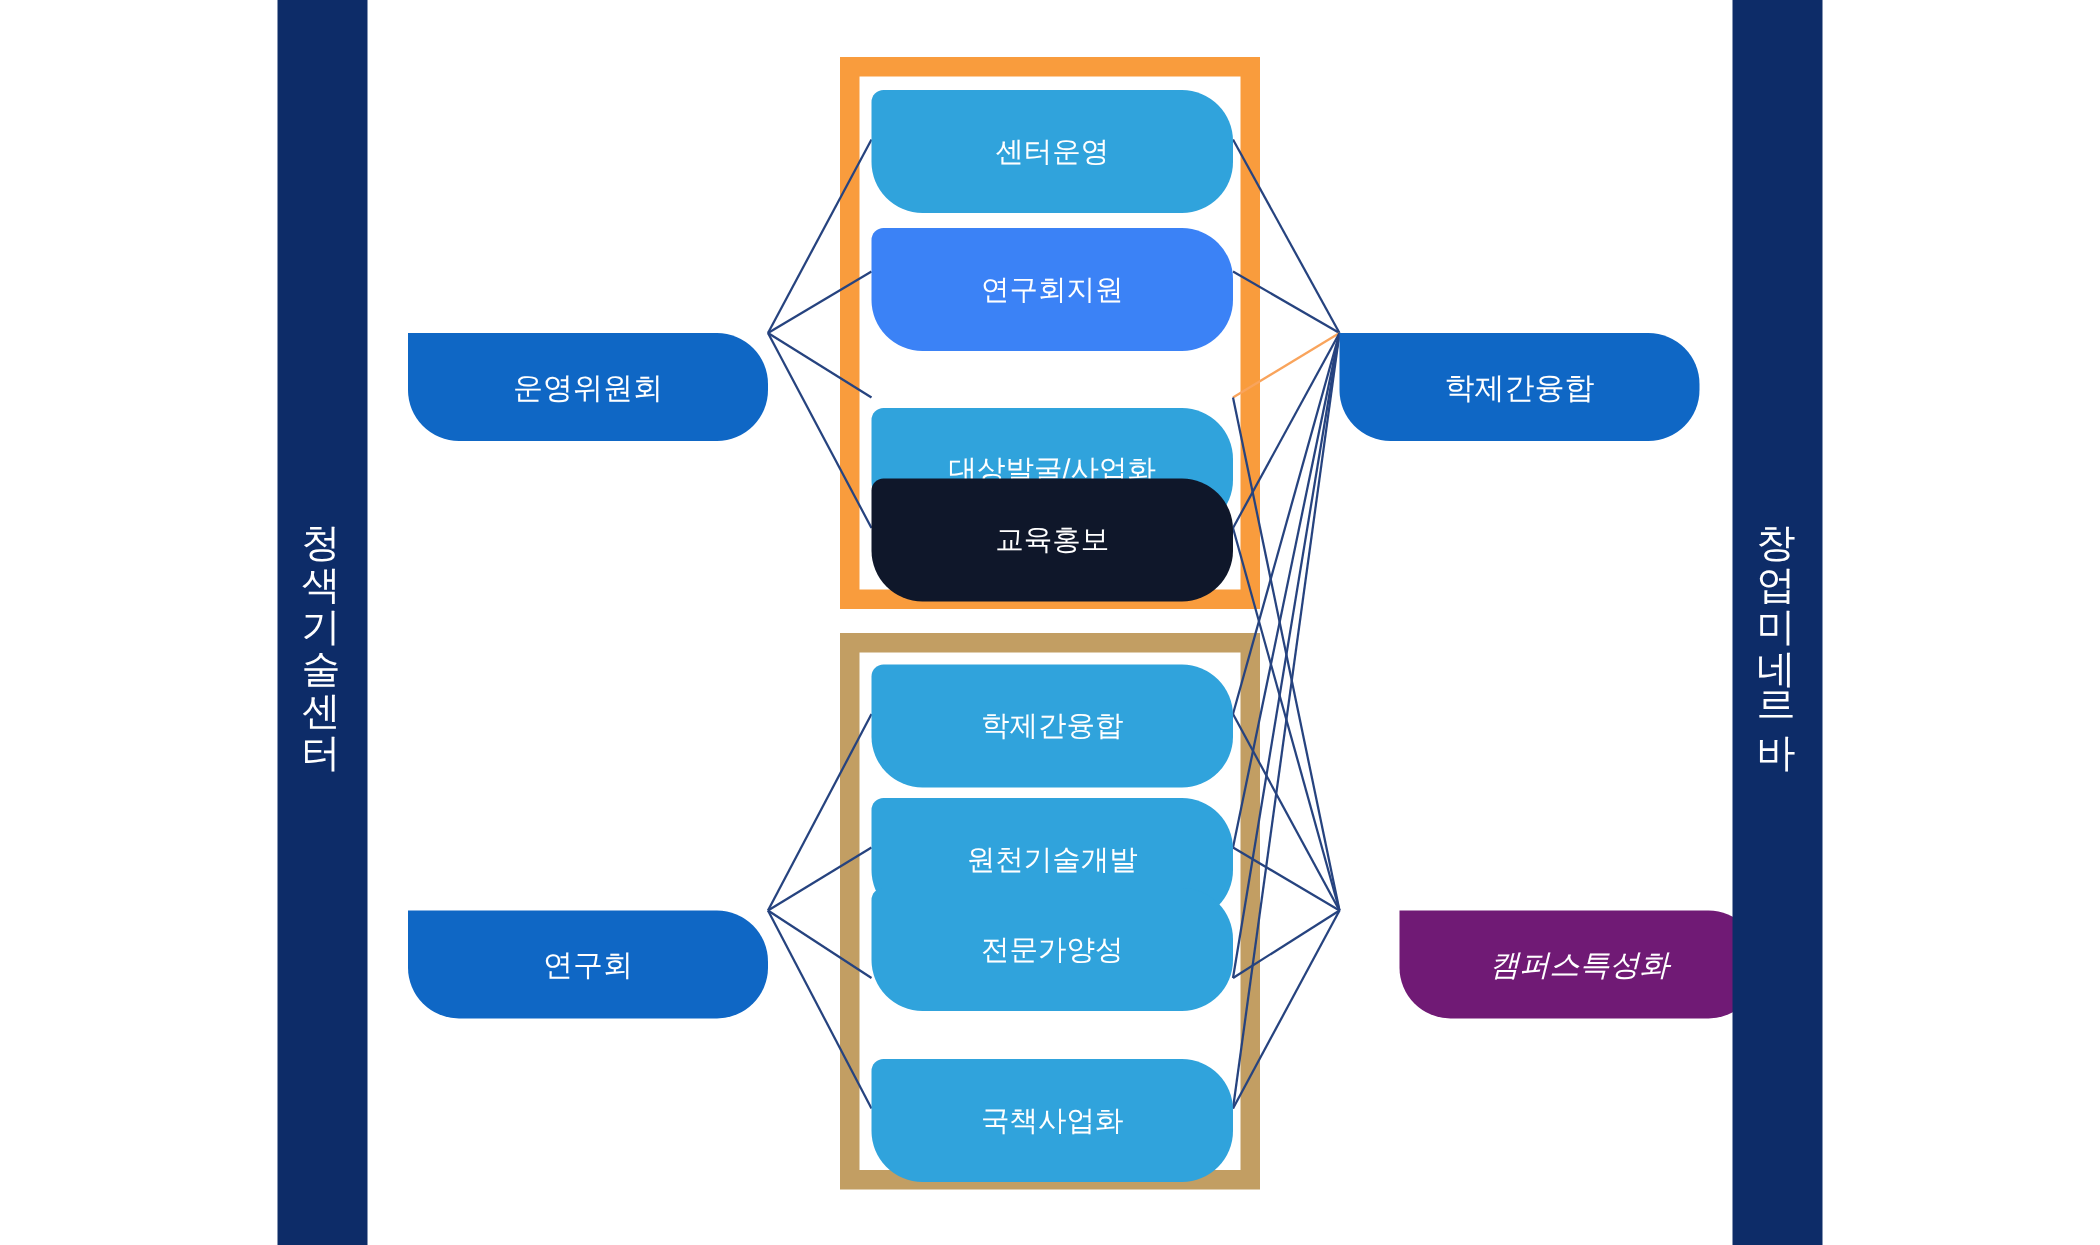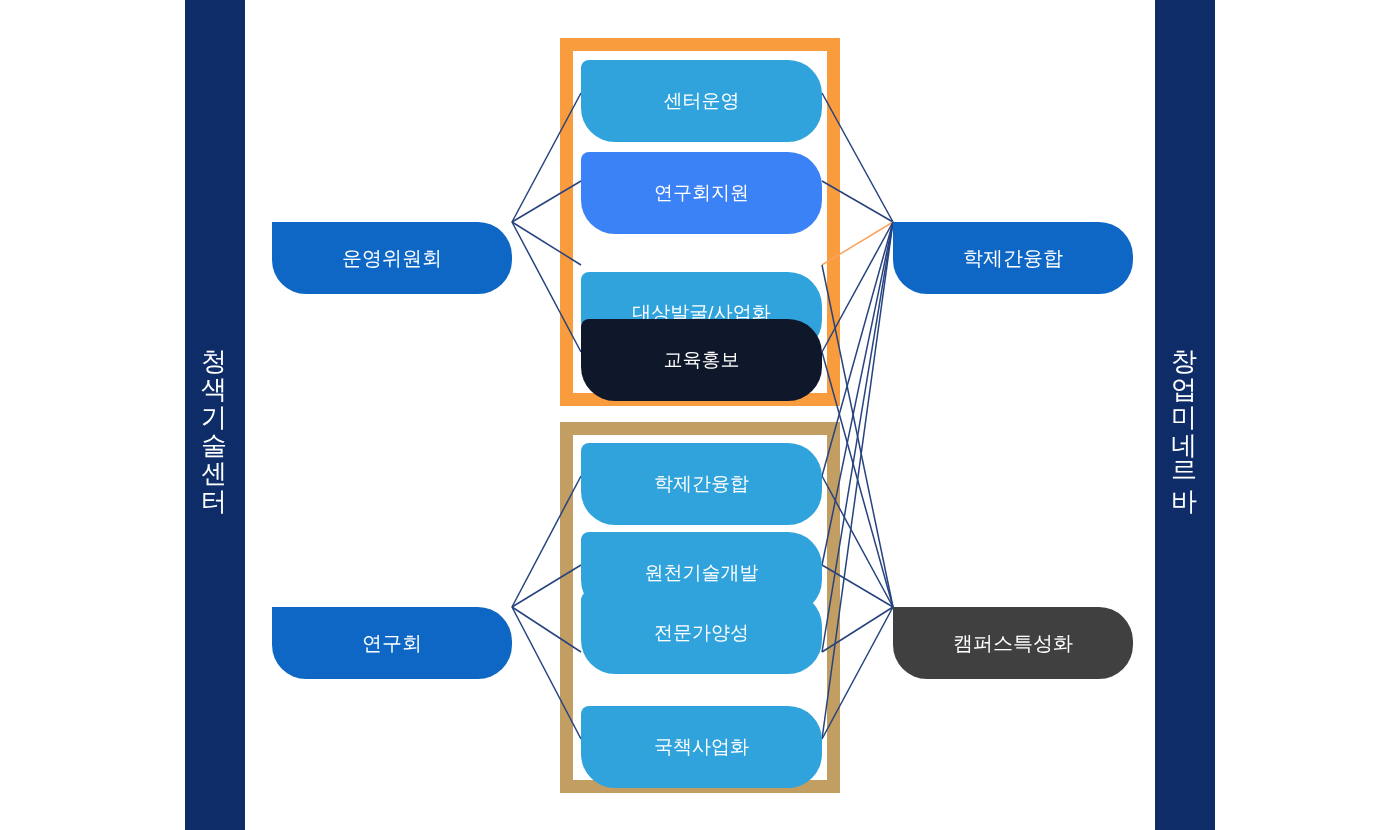--- a/index.html
+++ b/index.html
@@ -79,21 +79,21 @@
 
   <div class="node" id="node-committee" style="left: 272px; top: 189px; background: rgb(15, 103, 197);">
     <span>운영위원회</span>
   </div>
   <div class="node" id="node-research" style="left: 272px; top: 574px; background: rgb(15, 103, 197); text-align: right;">
     <span>연구회</span>
   </div>
   <div class="node" id="node-regional" style="left: 893px; top: 189px; background: rgb(15, 103, 197);">
     <span>학제간융합</span>
   </div>
-  <div class="node" id="node-campus" style="left: 893px; top: 574px; background: #404040;">
+  <div class="node" id="node-campus" style="left: 933px; top: 574px; background: #701a75; font-style: italic;">
     <span>캠퍼스특성화</span>
   </div>
 
   <div id="pill-container">
       <div class="pill" style="top: 60px; background: rgb(48, 163, 220);">
         <span>센터운영</span>
       </div>
       <div class="pill" style="top: 152px; background: #3b82f6; font-family: Liberation Mono, monospace;">
         <span>연구회지원</span>
       </div>

